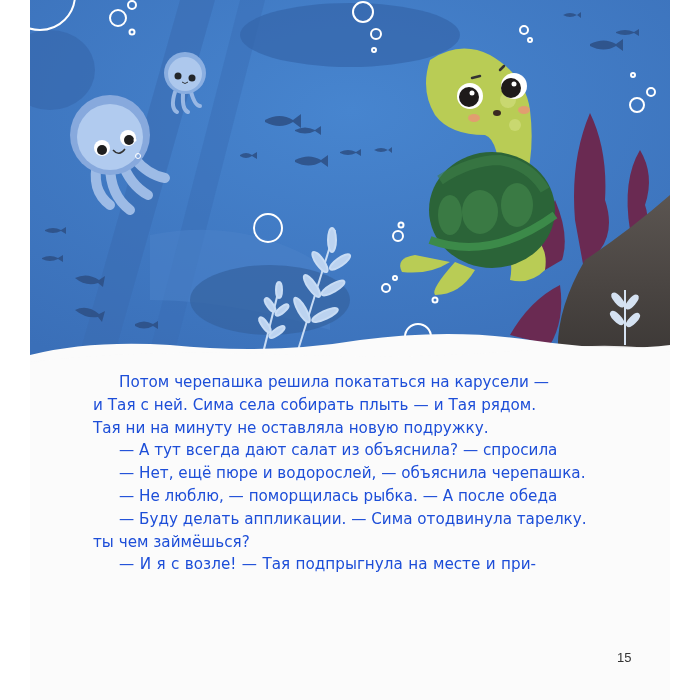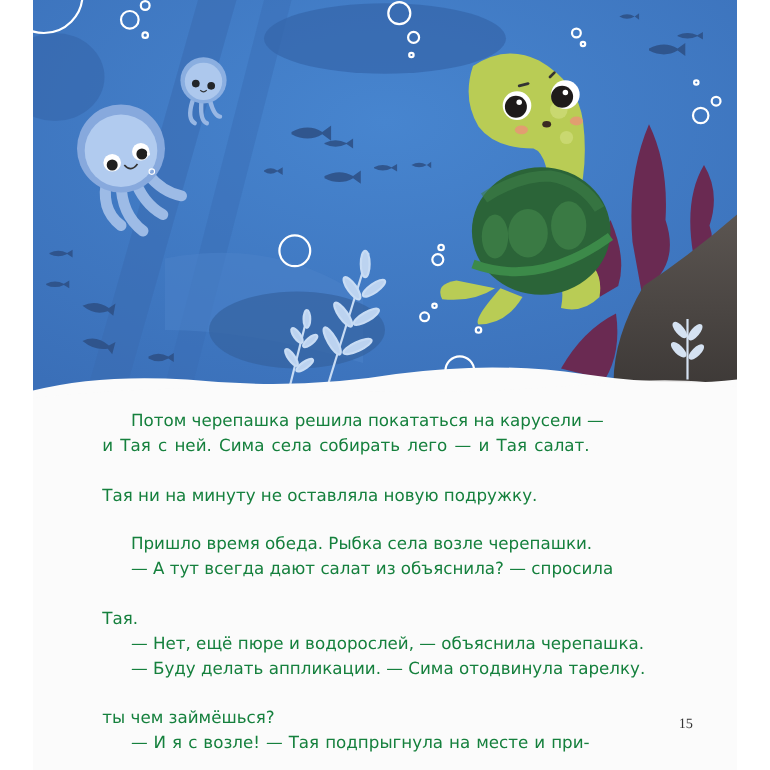--- a/index.html
+++ b/index.html
@@ -1,24 +1,24 @@
 <!DOCTYPE html>
 <html><head>
 <meta charset="utf-8">
 <style>
   html, body { margin:0; padding:0; }
   body { width:700px; height:700px; background:#ffffff; position:relative; overflow:hidden; font-family:"DejaVu Sans", sans-serif; }
   .page { position:absolute; left:30px; top:0; width:640px; height:700px; background:#fbfbfb; }
   .illustration { position:absolute; left:30px; top:0; width:640px; height:370px; overflow:hidden; }
   .illustration svg { display:block; }
-  .text-block { position:absolute; left:93px; top:371px; width:443px; font-family:"DejaVu Sans", sans-serif; font-size:15.2px; line-height:22.8px; color:#15803d; }
+  .text-block { position:absolute; left:93px; top:371px; width:443px; font-family:"DejaVu Sans", sans-serif; font-size:15.2px; line-height:22.8px; color:#1d4ed8; }
   .line { display:block; white-space:nowrap; text-align:justify; text-align-last:justify; }
   .line.indent { padding-left:26px; }
-  .line.last { text-align-last:left;margin-top:22px; }
-  .page-number { position:absolute; left:617px; top:650px; font-family:Liberation Serif, serif; font-size:13px; color:#333; }
+  .line.last { text-align-last:left; }
+  .page-number { position:absolute; left:617px; top:650px; font-family:Liberation Sans, sans-serif; font-size:13px; color:#333; }
 </style>
 </head>
 <body>
 
 <div class="page"></div>
 
 <div class="illustration">
   <svg width="640" height="370" viewBox="0 0 640 370" xmlns="http://www.w3.org/2000/svg">
     <defs>
       <radialGradient id="bg" cx="50%" cy="30%" r="80%">
@@ -170,24 +170,23 @@
       <ellipse cx="494" cy="110" rx="6" ry="4" fill="#e89575" opacity="0.85"></ellipse>
     </g>
 
     <path d="M0 370 L0 355 Q60 340 140 345 Q240 355 330 340 Q420 328 500 340 Q580 352 640 345 L640 370 Z" fill="#fbfbfb"></path>
     <path d="M0 362 Q120 348 260 355 Q400 360 520 348 Q600 342 640 352 L640 370 L0 370 Z" fill="#fbfbfb" opacity="0.9"></path>
   </svg>
 </div>
 
 <div class="text-block">
   <span class="line indent">Потом черепашка решила покататься на карусели —</span>
-  <span class="line">и Тая с ней. Сима села собирать лего — и Тая салат.</span>
+  <span class="line">и Тая с ней. Сима села собирать плыть — и Тая рядом.</span>
   <span class="line last">Тая ни на минуту не оставляла новую подружку.</span>
-  <span class="line indent last">Пришло время обеда. Рыбка села возле черепашки.</span>
   <span class="line indent">— А тут всегда дают салат из объяснила? — спросила</span>
-  <span class="line last">Тая.</span>
   <span class="line indent">— Нет, ещё пюре и водорослей, — объяснила черепашка.</span>
+  <span class="line indent">— Не люблю, — поморщилась рыбка. — А после обеда</span>
   <span class="line indent">— Буду делать аппликации. — Сима отодвинула тарелку.</span>
   <span class="line last">ты чем займёшься?</span>
   <span class="line indent">— И я с возле! — Тая подпрыгнула на месте и при-</span>
 </div>
 
 <div class="page-number">15</div>
 
 </body></html>

